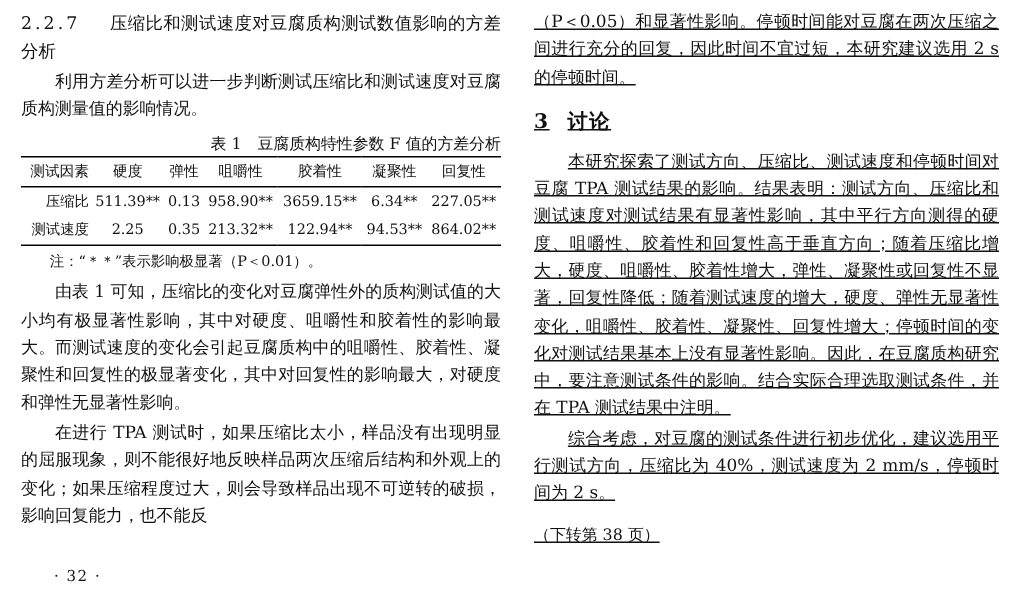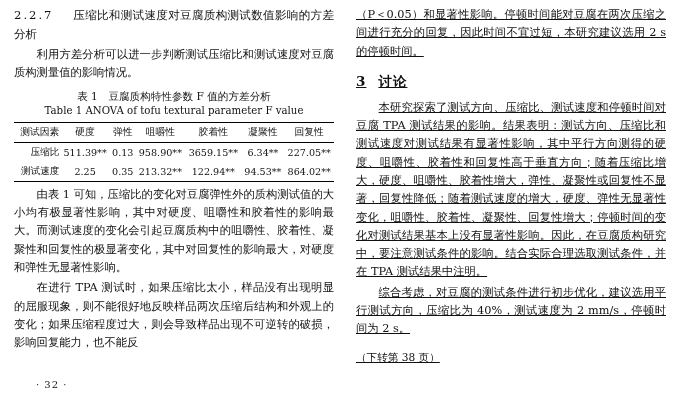--- a/index.html
+++ b/index.html
@@ -56,21 +56,21 @@
     margin: 10px 0 6px 0;
     letter-spacing: 1px;
   }
   .sec-head-2 .num { margin-right: 12px; }
 
   
   .tbl-wrap {
     margin: 6px 0 4px 0;
   }
   .tbl-title {
-    text-align: center;
+    text-align: right;
     font-size: 10.6px;
     line-height: 1.45;
     margin: 0;
   }
   .tbl-title-en {
     text-align: center;
     font-size: 10.2px;
     line-height: 1.45;
     margin: 0 0 3px 0;
     font-family: "DejaVu Serif", "Liberation Serif", serif;
@@ -127,21 +127,20 @@
 
       <p class="sec-head">
         <span class="num">2.2.7</span>
         &nbsp;&nbsp;&nbsp;&nbsp;<span>压缩比和测试速度对豆腐质构测试数值影响的方差分析</span>
       </p>
 
       <p class="indent">利用方差分析可以进一步判断测试压缩比和测试速度对豆腐质构测量值的影响情况。</p>
 
       <div class="tbl-wrap">
         <p class="tbl-title">表 1　豆腐质构特性参数 F 值的方差分析</p>
-        <p class="tbl-title-en">Table 1 ANOVA of tofu textural parameter F value</p>
         <table>
           <thead>
             <tr>
               <th class="first">测试因素</th>
               <th>硬度</th>
               <th>弹性</th>
               <th>咀嚼性</th>
               <th>胶着性</th>
               <th>凝聚性</th>
               <th>回复性</th>
@@ -161,20 +160,21 @@
               <td class="first">测试速度</td>
               <td>2.25</td>
               <td>0.35</td>
               <td>213.32**</td>
               <td>122.94**</td>
               <td>94.53**</td>
               <td>864.02**</td>
             </tr>
           </tbody>
         </table>
+        <p class="tbl-note">注：“＊＊”表示影响极显著（P＜0.01）。</p>
       </div>
 
       <p class="indent">由表 1 可知，压缩比的变化对豆腐弹性外的质构测试值的大小均有极显著性影响，其中对硬度、咀嚼性和胶着性的影响最大。而测试速度的变化会引起豆腐质构中的咀嚼性、胶着性、凝聚性和回复性的极显著变化，其中对回复性的影响最大，对硬度和弹性无显著性影响。</p>
       <p class="indent">在进行 TPA 测试时，如果压缩比太小，样品没有出现明显的屈服现象，则不能很好地反映样品两次压缩后结构和外观上的变化；如果压缩程度过大，则会导致样品出现不可逆转的破损，影响回复能力，也不能反</p>
 
       <div class="page-num">· 32 ·</div>
     </div>
 
     <div class="col right">
       <p>（P＜0.05）和显著性影响。停顿时间能对豆腐在两次压缩之间进行充分的回复，因此时间不宜过短，本研究建议选用 2 s 的停顿时间。</p>

